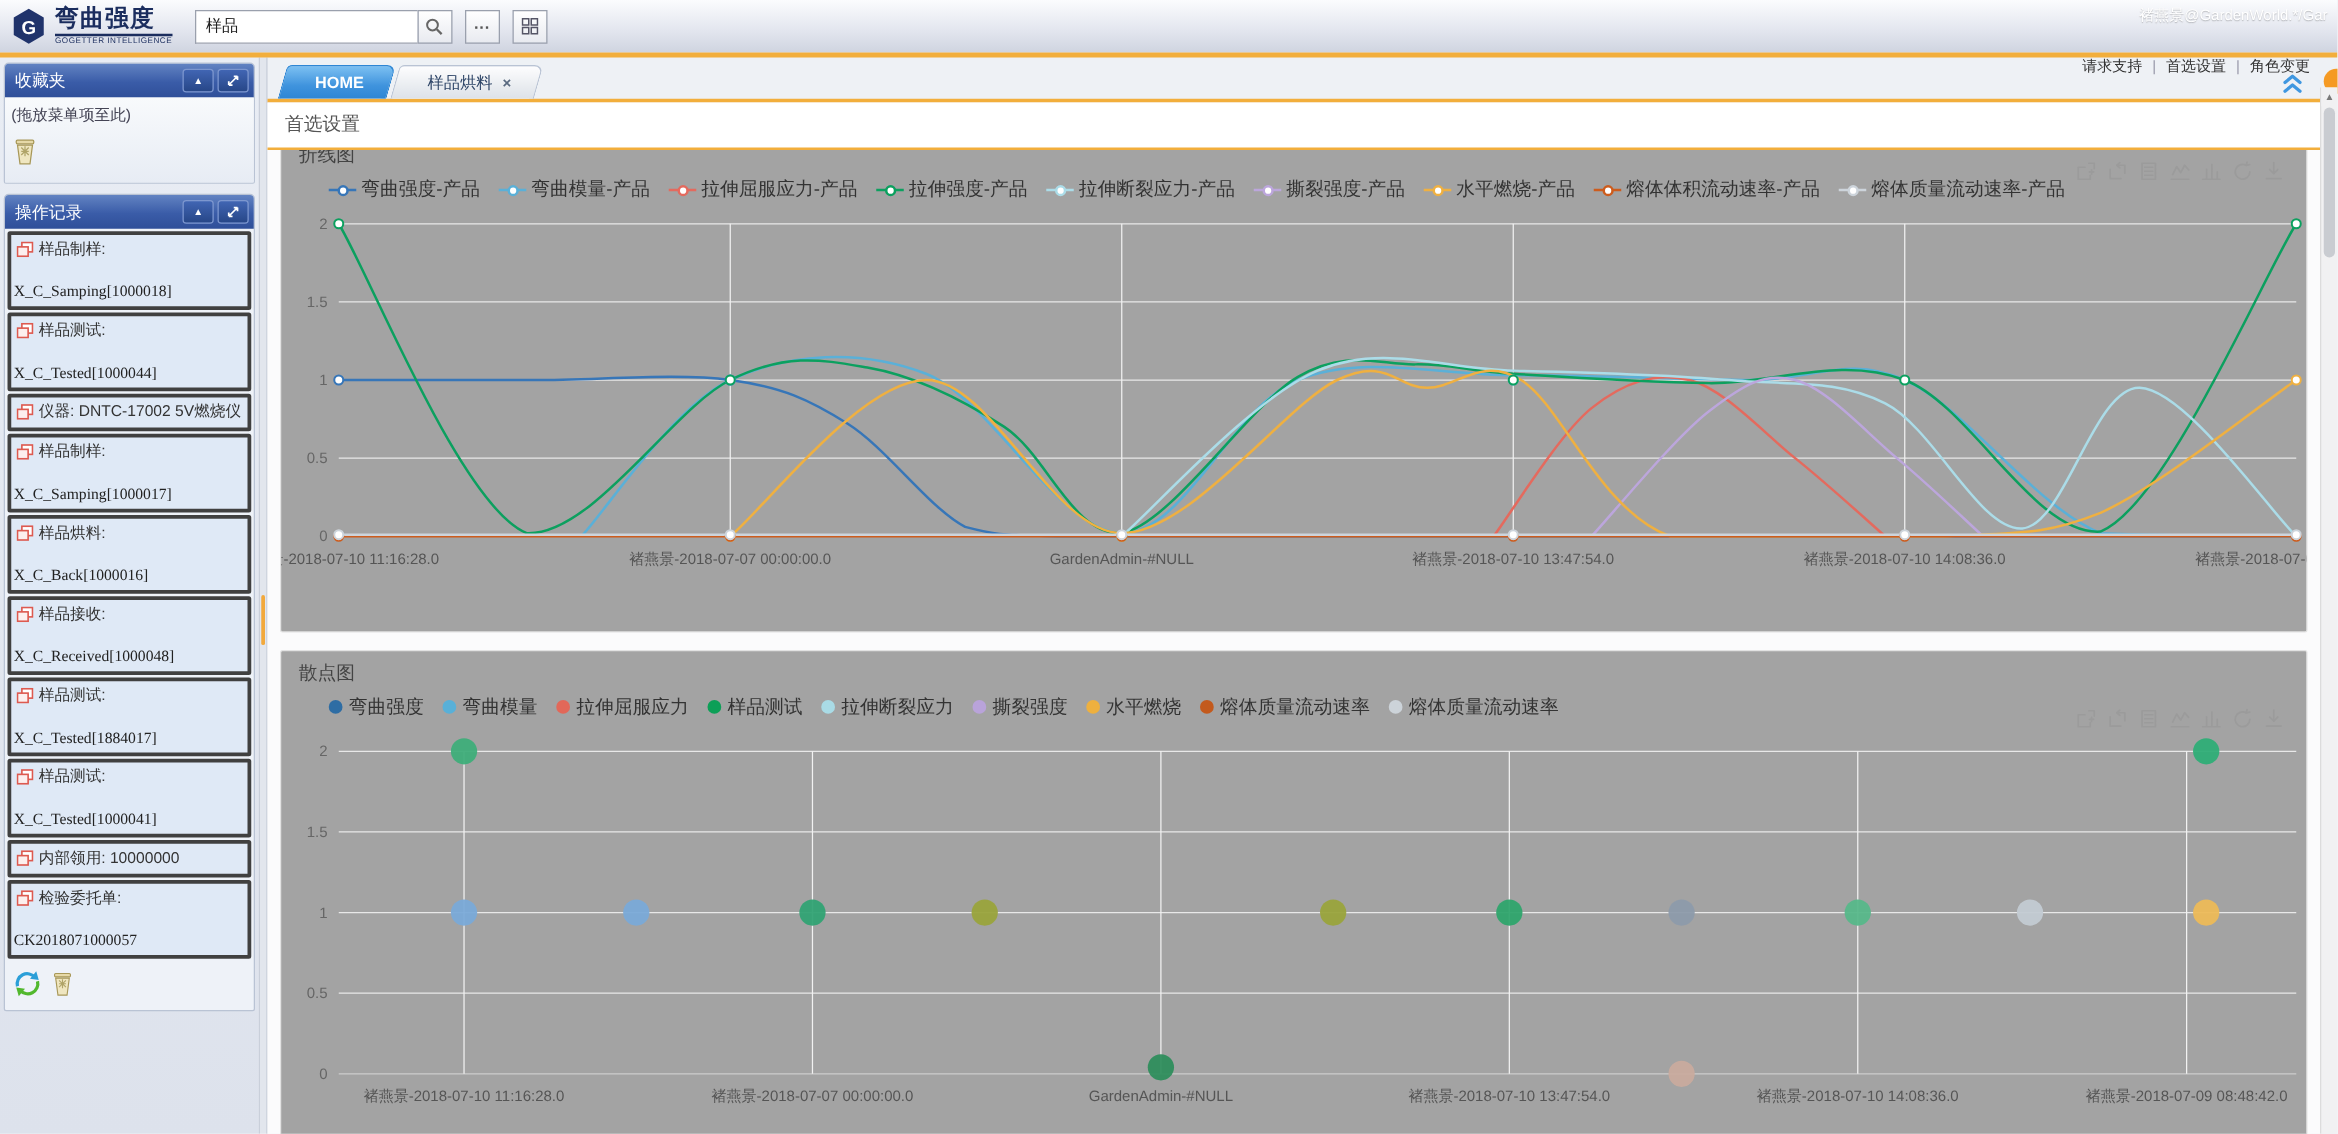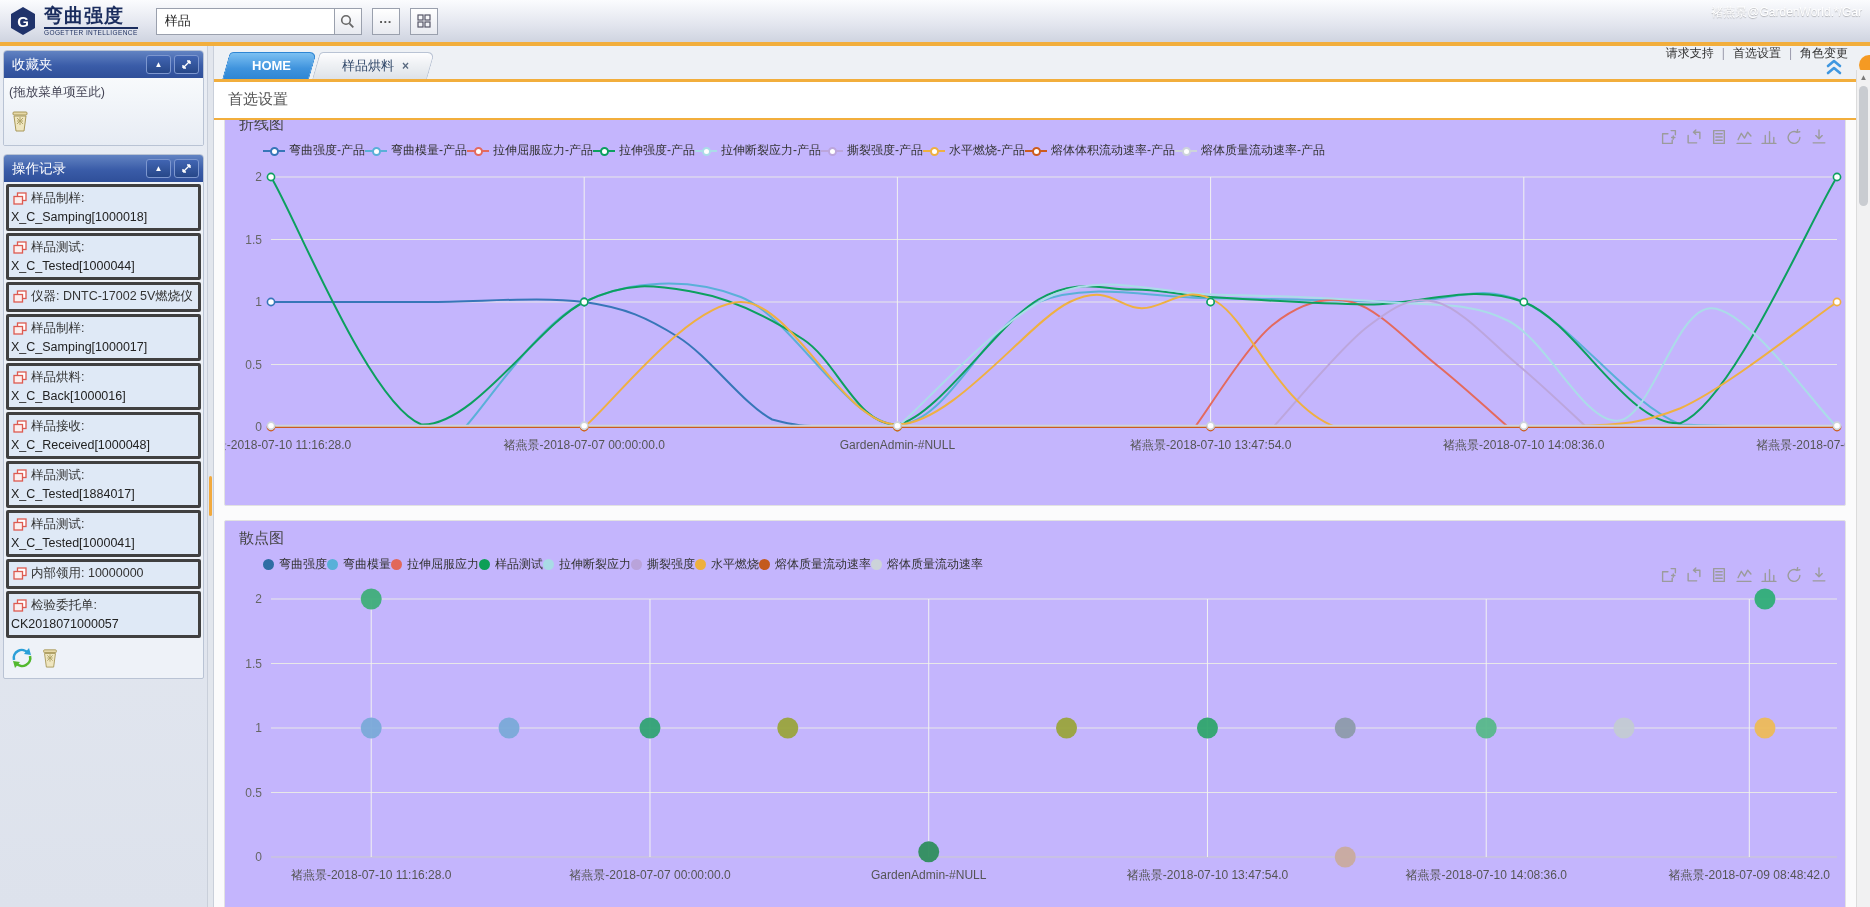--- a/index.html
+++ b/index.html
@@ -33,21 +33,21 @@
   .panel-hd .ttl{color:#fff;font-size:13.5px;flex:1;}
   .pbtn{width:25px;height:19px;margin-left:3px;border:1px solid #7d97cf;border-radius:3px;background:linear-gradient(#4165b3,#274788);
     display:flex;align-items:center;justify-content:center;color:#fff;font-size:8px;cursor:pointer;}
   .fav-body{padding:6px 5px 8px;background:linear-gradient(#f8fafc,#e7ecf4);}
   .fav-hint{font-size:12.5px;color:#445;}
   .fav-bin{margin-top:8px;cursor:pointer;display:inline-block;}
   .op-list{padding:2px;}
   .op-item{background:#dfe9f6;border:3px solid #404040;border-radius:2px;margin-bottom:2px;padding:3px 4px 4px;cursor:pointer;}
   .op-line1{display:flex;align-items:center;font-size:12.5px;color:#333;white-space:nowrap;overflow:hidden;}
   .op-line1 svg{flex:0 0 auto;margin-right:4px;}
-  .op-line2{font-size:12.5px;color:#222;margin-top:3px;margin-left:-2px;white-space:nowrap;overflow:hidden;}
+  .op-line2{font-size:12.5px;color:#222;margin-top:18px;margin-left:-2px;white-space:nowrap;overflow:hidden;font-family:Liberation Serif, serif;}
   .side-icons{display:flex;align-items:center;gap:6px;padding:4px 6px;}
   .side-icons > span{cursor:pointer;}
 
   
   .splitter{position:absolute;top:46px;left:207px;width:7px;bottom:0;background:#e2e6ed;border-left:1px solid #c9cfda;border-right:1px solid #c9cfda;cursor:col-resize;}
   .grip{position:absolute;top:430px;left:1px;width:3px;height:40px;background:#f2a93c;border-radius:2px;}
 
   
   main{position:absolute;top:46px;left:214px;right:14px;bottom:0;}
   .tabs{display:flex;gap:3px;margin:6px 0 0 12px;height:27px;position:relative;z-index:5;}
@@ -56,25 +56,25 @@
   .tab.active{color:#fff;font-weight:bold;}
   .tab.active .tab-bg{background:linear-gradient(#7cc0f2,#3f93dd 60%,#2e86d4);border-color:#2e86d4;}
   .tab.inactive{color:#2f4668;}
   .tab.inactive .tab-bg{background:linear-gradient(#fdfdfe,#dde2e8);}
   .tab-close{margin-left:8px;font-size:12px;color:#5a6a80;font-weight:bold;cursor:pointer;}
   .tab-underline{height:3px;background:#f2ae3c;margin-top:0;}
 
   .dash-bar{position:relative;z-index:4;background:#fff;border-bottom:2px solid #f2ae3c;padding:8px 14px 9px;font-size:15px;color:#555;}
   .dash-body{position:relative;z-index:1;height:790px;overflow:hidden;background:#fbfbfc;padding:0 10px;}
 
-  .card{background:#c4b5fd;border:1px solid #e2e2e2;border-radius:2px;position:relative;}
+  .card{background:#a3a3a3;border:1px solid #e2e2e2;border-radius:2px;position:relative;}
   .card-line{margin-top:-14px;height:400px;}
   .card-scatter{margin-top:14px;height:430px;}
   .card-title{font-size:15px;color:#444;padding:8px 0 2px 14px;}
-  .legend{display:flex;align-items:flex-end;flex-wrap:nowrap;padding:6px 0 2px 38px;font-size:12px;color:#333;}
+  .legend{display:flex;align-items:flex-end;flex-wrap:nowrap;gap:15px;padding:6px 0 2px 38px;font-size:15px;color:#333;}
   .lg-item{display:flex;align-items:center;cursor:pointer;white-space:nowrap;}
   .lg-ic{display:inline-block;width:22px;height:10px;position:relative;margin-right:4px;}
   .lg-line{position:absolute;left:0;right:0;top:4px;height:2px;}
   .lg-dot{position:absolute;left:7px;top:1px;width:9px;height:9px;border:2px solid;border-radius:50%;background:#fff;}
   .lg-circle{width:11px;height:11px;border-radius:50%;display:inline-block;margin-right:5px;}
   .toolbox{position:absolute;right:18px;display:flex;gap:9px;}
   .card-line .toolbox{top:22px;}
   .card-scatter .toolbox{top:46px;}
   .toolbox svg{cursor:pointer;}
   .plot-wrap{margin-top:2px;}

